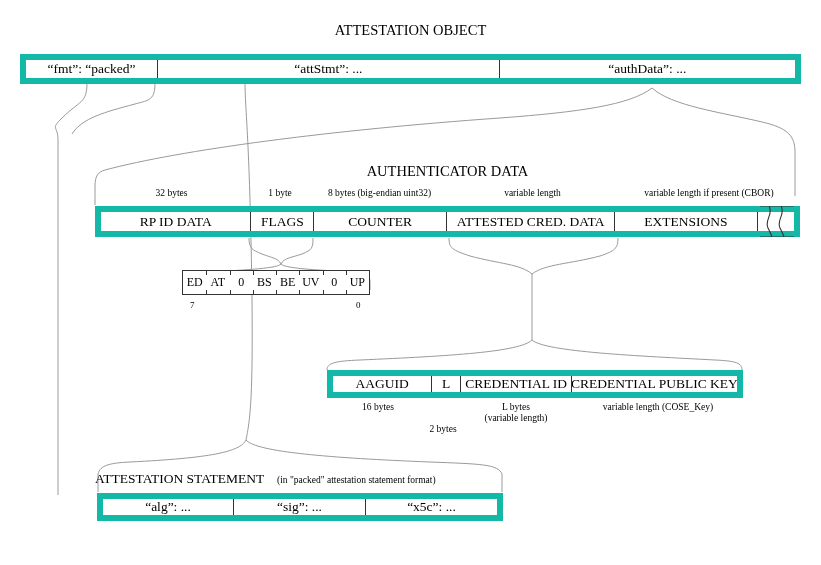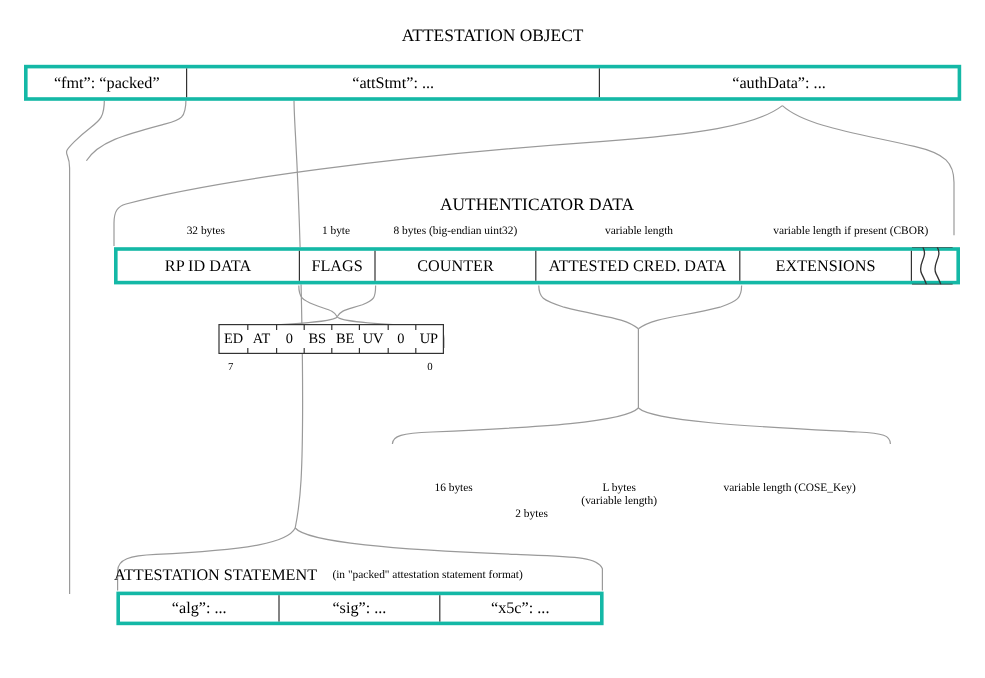--- a/index.html
+++ b/index.html
@@ -14,21 +14,21 @@
     background: #ffffff;
     font-family: "Liberation Serif", "DejaVu Serif", serif;
     color: #000000;
     overflow: hidden;
   }
   .abs { position: absolute; }
 
   
   .boxrow {
     position: absolute;
-    border: 3px solid #14b8a6;
+    border: 6px solid #14b8a6;
     box-sizing: border-box;
     display: flex;
     background: #ffffff;
   }
   .cell {
     box-sizing: border-box;
     display: flex;
     align-items: center;
     justify-content: center;
     border-right: 1px solid #333333;
@@ -212,20 +212,34 @@
     <div class="bit" style="width:23.5px;">
       <span>0</span>
     </div>
     <div class="bit" style="width:23.5px;">
       <span>UP</span>
     </div>
   </div>
   <div class="bitindex" style="left:190px;top:300px;">7</div>
   <div class="bitindex" style="left:356px;top:300px;">0</div>
 
+  <div class="boxrow" style="left:327px;top:370px;width:416px;height:28px;">
+    <div class="cell" style="width:102px;">
+      <span>AAGUID</span>
+    </div>
+    <div class="cell" style="width:30px;">
+      <span>L</span>
+    </div>
+    <div class="cell" style="width:114px;">
+      <span>CREDENTIAL ID</span>
+    </div>
+    <div class="cell" style="width:170px;">
+      <span>CREDENTIAL PUBLIC KEY</span>
+    </div>
+  </div>
 
   <div class="caption" style="left:327px;top:402px;width:102px;">16 bytes</div>
   <div class="caption" style="left:414px;top:424px;width:58px;">2 bytes</div>
   <div class="caption" style="left:459px;top:402px;width:114px;">L bytes</div>
   <div class="caption" style="left:459px;top:413px;width:114px;">(variable length)</div>
   <div class="caption" style="left:573px;top:402px;width:170px;">variable length (COSE_Key)</div>
 
   <div class="sectionhead" style="left:95px;top:471px;">ATTESTATION STATEMENT</div>
   <div class="caption-left" style="left:277px;top:475px;">(in "packed" attestation statement format)</div>
 

